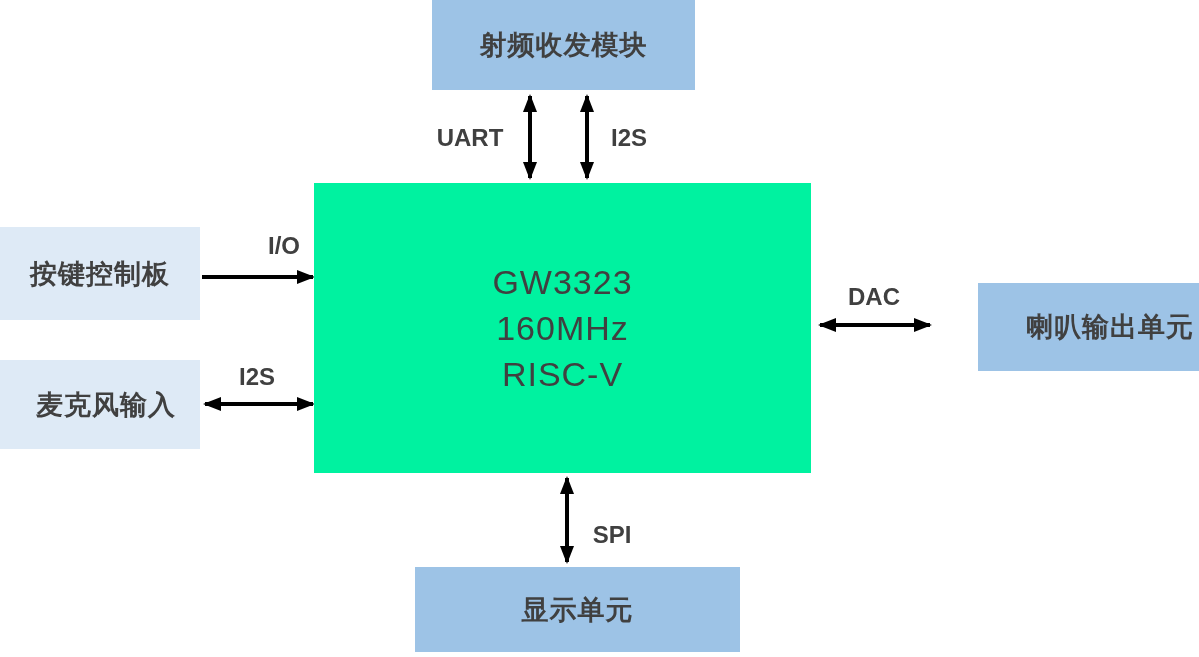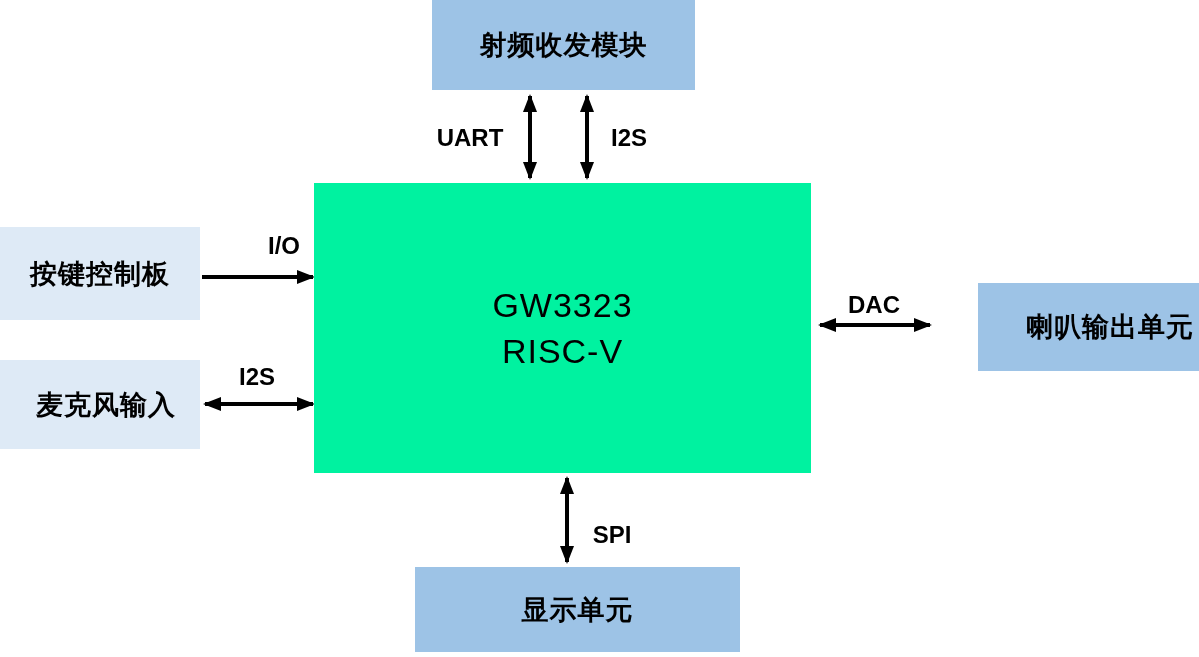--- a/index.html
+++ b/index.html
@@ -7,21 +7,21 @@
     padding: 0;
     background: #ffffff;
     font-family: "Liberation Sans", "DejaVu Sans", sans-serif;
   }
   .canvas {
     position: relative;
     width: 1199px;
     height: 657px;
     background: #ffffff;
     overflow: hidden;
-    color: #000000;
+    color: #404040;
   }
   .arrows {
     position: absolute;
     left: 0;
     top: 0;
     width: 1199px;
     height: 657px;
     pointer-events: none;
   }
   .arrows line {
@@ -73,21 +73,21 @@
   .pos-chip    { left: 314px; top: 183px; width: 497px; height: 290px; }
   .pos-buttons { left: 0px;   top: 227px; width: 200px; height: 93px; }
   .pos-mic     { left: 0px;   top: 360px; width: 200px; height: 89px; padding-left: 12px; }
   .pos-speaker { left: 978px; top: 283px; width: 264px; height: 88px; }
   .pos-display { left: 415px; top: 567px; width: 325px; height: 85px; }
   
   .lab-uart     { left: 470px; top: 138px; }
   .lab-i2s-top  { left: 629px; top: 138px; }
   .lab-io       { left: 256px; top: 246px; margin-left: 28px; }
   .lab-i2s-left { left: 257px; top: 377px; }
-  .lab-dac      { left: 874px; top: 297px; margin-top: 8px; }
+  .lab-dac      { left: 874px; top: 297px; }
   .lab-spi      { left: 612px; top: 522px; margin-top: 13px; }
 </style>
 </head>
 <body>
 
 <div class="canvas">
 
   <svg class="arrows" viewBox="0 0 1199 657" xmlns="http://www.w3.org/2000/svg">
     <defs>
       <marker id="ah" markerUnits="userSpaceOnUse" markerWidth="20" markerHeight="16" refX="16" refY="7" orient="auto-start-reverse">
@@ -102,20 +102,21 @@
     <line x1="567" y1="478" x2="567" y2="562" marker-start="url(#ah)" marker-end="url(#ah)"></line>
   </svg>
 
   <div class="node node-blue pos-rf">
     <span class="node-label">射频收发模块</span>
   </div>
 
   <div class="node node-chip pos-chip">
     <div class="chip-lines">
       <div>GW3323</div>
+      <div>160MHz</div>
       <div>RISC-V</div>
     </div>
   </div>
 
   <div class="node node-light pos-buttons">
     <span class="node-label">按键控制板</span>
   </div>
 
   <div class="node node-light pos-mic">
     <span class="node-label">麦克风输入</span>

